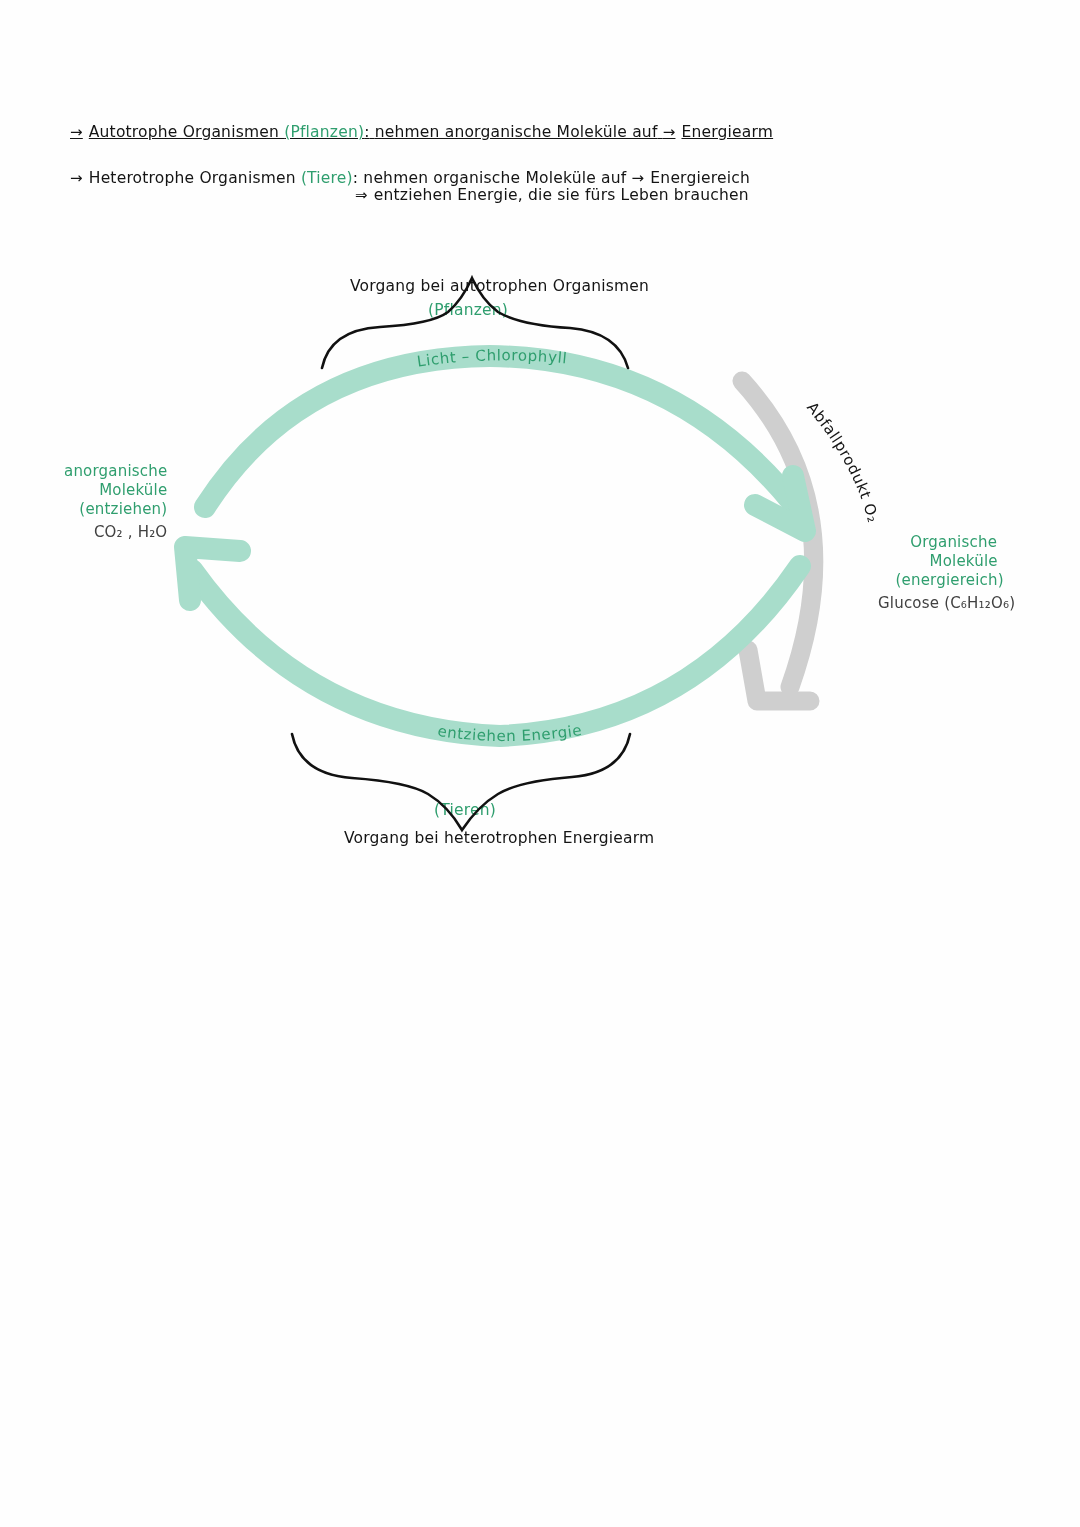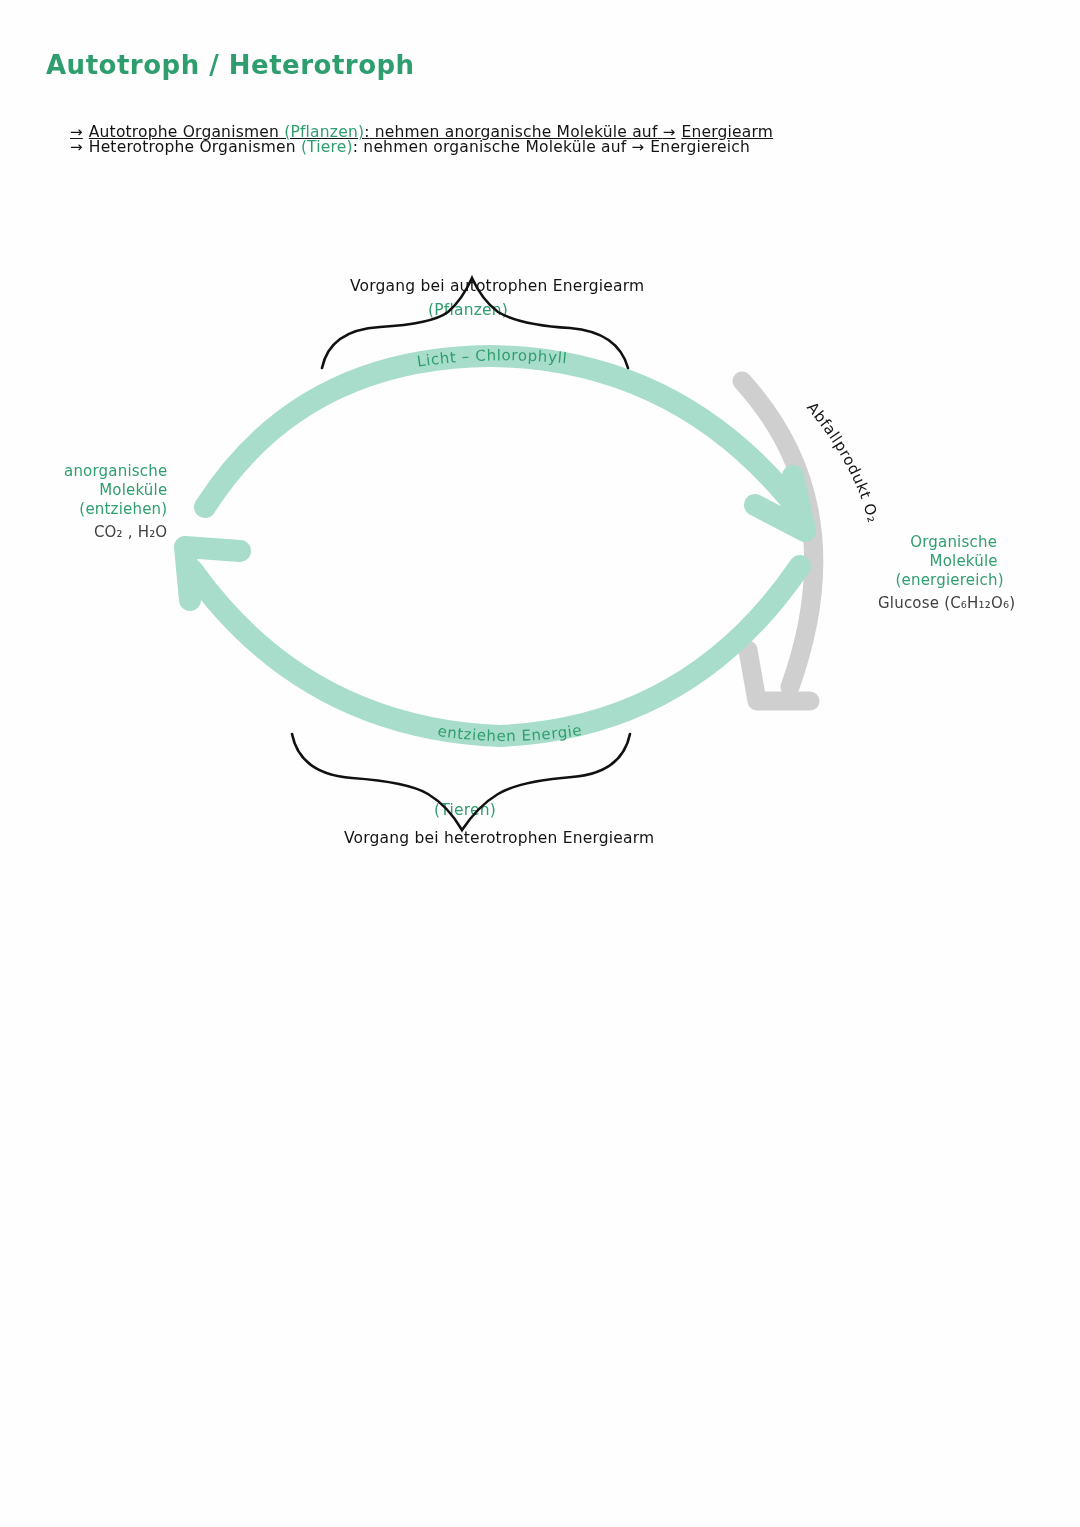--- a/index.html
+++ b/index.html
@@ -37,21 +37,21 @@
     position: absolute;
     font-size: 15.5px;
     color: #141414;
     white-space: nowrap;
     letter-spacing: 0.2px;
   }
   .bullet-line .arrow-glyph { margin-right: 6px; font-size: 15px; }
   .bullet-line .green { color: #2f9e6e; }
 
   #bullet-1 { left: 70px; top: 123px; text-decoration: underline; }
-  #bullet-2 { left: 70px; top: 138px; }
+  #bullet-2 { left: 70px; top: 169px; }
   #conclusion { left: 355px; top: 186px; }
 
   
   .caption {
     position: absolute;
     font-size: 15.5px;
     color: #141414;
     white-space: nowrap;
     text-align: center;
     letter-spacing: 0.2px;
@@ -100,38 +100,40 @@
     font-size: 15px;
     fill: #141414;
     letter-spacing: 0.6px;
   }
 </style>
 </head>
 <body>
 
 <div class="page">
 
-  <div class="title">Autotroph / Heterotroph</div>
 
   <div class="bullet-line" id="bullet-1">
     <span class="arrow-glyph">→</span><span>Autotrophe Organismen</span>
     <span class="green">(Pflanzen)</span><span>:</span>
     <span>nehmen anorganische Moleküle auf</span>
     <span class="arrow-glyph">→</span><span>Energiearm</span>
   </div>
 
   <div class="bullet-line" id="bullet-2">
     <span class="arrow-glyph">→</span><span>Heterotrophe Organismen</span>
     <span class="green">(Tiere)</span><span>:</span>
     <span>nehmen organische Moleküle auf</span>
     <span class="arrow-glyph">→</span><span>Energiereich</span>
   </div>
 
+  <div class="bullet-line" id="conclusion">
+    <span class="arrow-glyph">⇒</span><span>entziehen Energie, die sie fürs Leben brauchen</span>
+  </div>
 
-  <div class="caption" id="caption-top-main">Vorgang bei autotrophen Energiearm</div>
+  <div class="caption" id="caption-top-main">Vorgang bei autotrophen Organismen</div>
   <div class="caption green" id="caption-top-sub">(Pflanzen)</div>
   <div class="caption green" id="caption-bottom-sub">(Tieren)</div>
   <div class="caption" id="caption-bottom-main">Vorgang bei heterotrophen Energiearm</div>
 
   <div class="side-label" id="label-left">
     <span class="hdr l1">anorganische</span>
     <span class="hdr l2">Moleküle</span>
     <span class="hdr l3">(entziehen)</span>
     <span class="formula">CO₂ , H₂O</span>
   </div>

